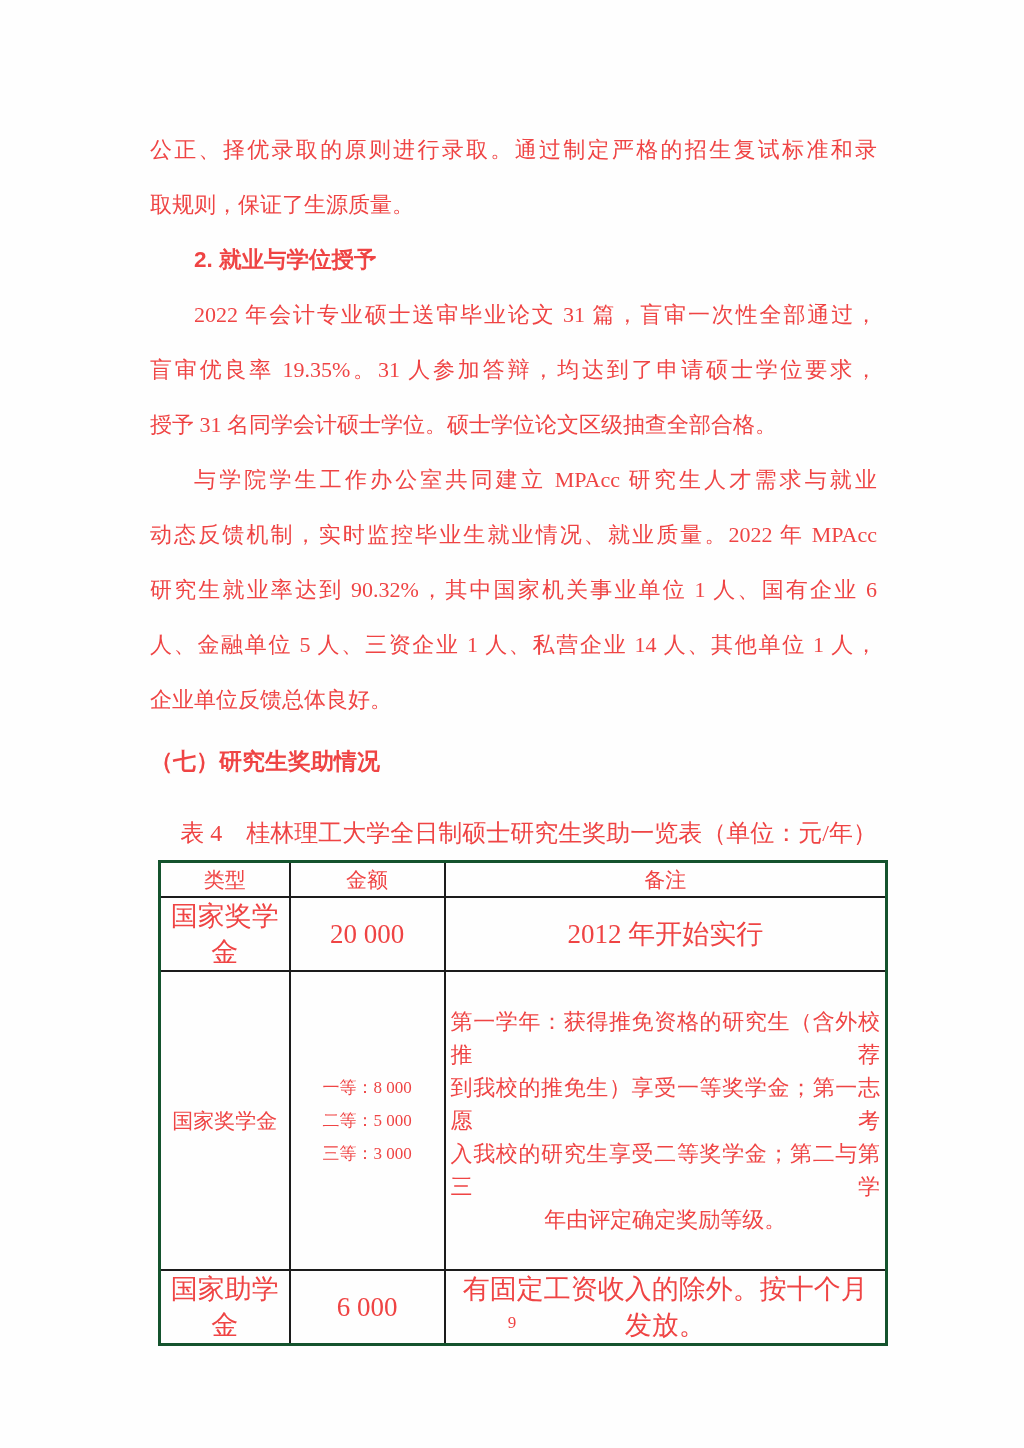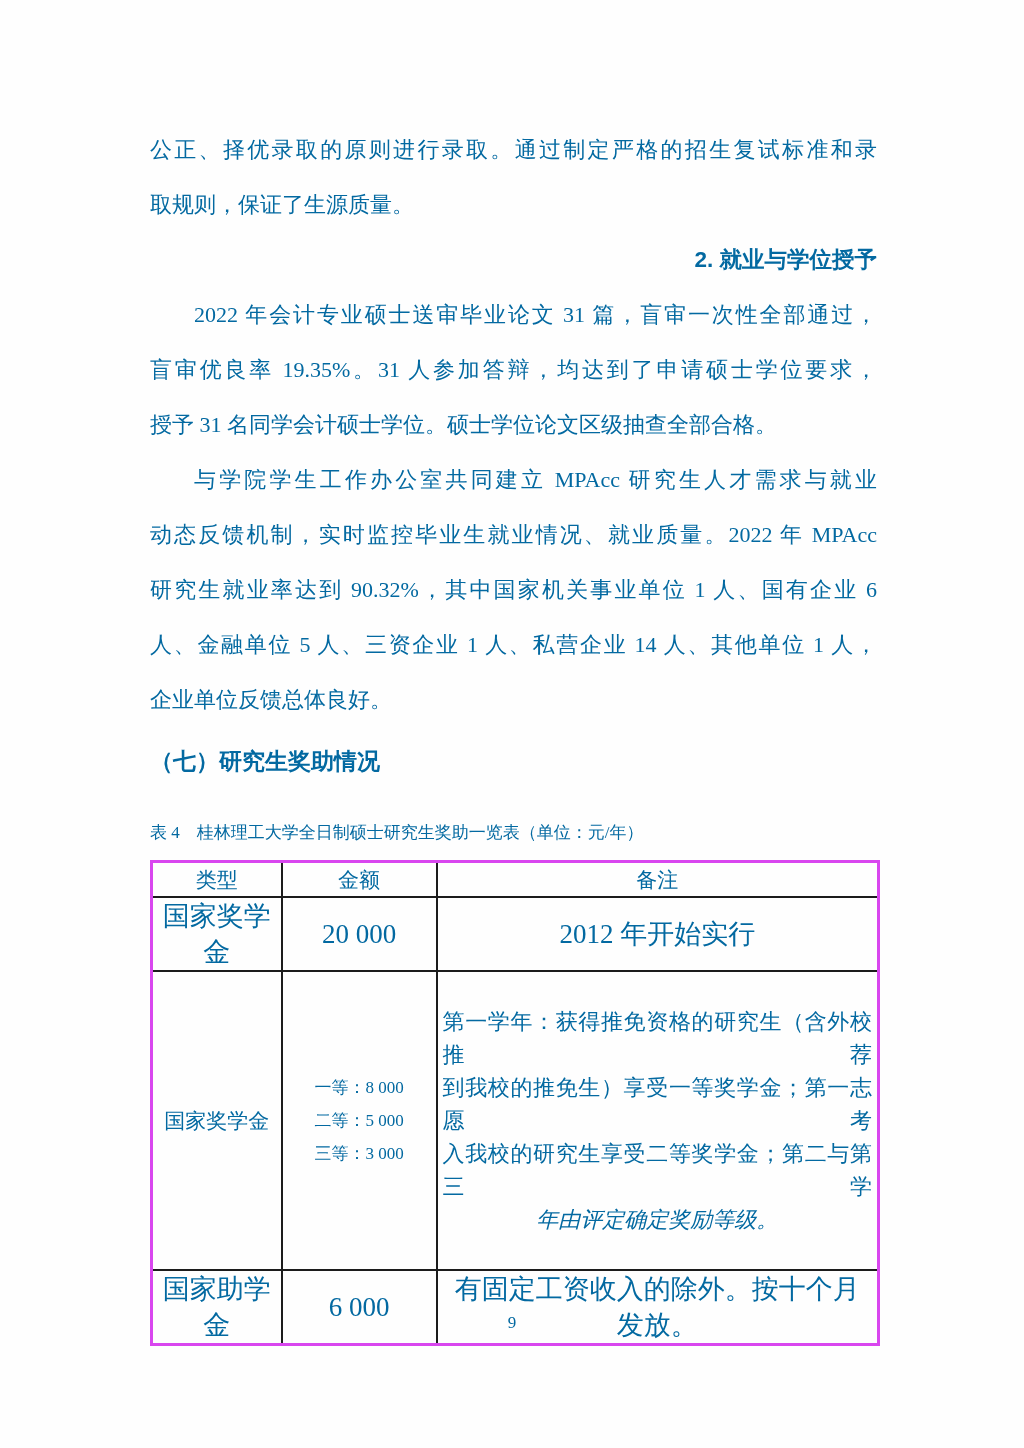--- a/index.html
+++ b/index.html
@@ -1,66 +1,66 @@
 <!DOCTYPE html>
 <html><head>
 <meta charset="utf-8">
 <style>
   html,body{margin:0;padding:0;background:#ffffff;}
   .page{
     position:relative;
     width:1024px;height:1448px;
     background:#fefefe;
-    color:#0369a1;
+    color:#ef4444;
     font-family:"Liberation Serif","DejaVu Serif",serif;
     overflow:hidden;
   }
   .content{position:absolute;left:150px;top:0;width:727px;}
   .para{margin:0;font-size:22px;}
   .para-first{padding-top:122px;}
   .ln{display:block;line-height:55px;}
   .j{text-align:justify;text-align-last:justify;}
   .ind{text-indent:44px;}
   .heading-num{
     margin:0;padding-left:44px;
     font-size:22.5px;line-height:55px;font-weight:700;
     font-family:"Liberation Sans","DejaVu Sans",sans-serif;
-    text-align:right;
   }
   .heading-sec{
     margin:7px 0 23px 0;
     font-size:23px;line-height:55px;font-weight:700;
   }
   .tbl-caption{
     margin-top:2px;
-    font-size:17px;line-height:42px;
-    text-align:left;
+    font-size:24px;line-height:42px;
+    text-align:right;
   }
   table.award{
     border-collapse:collapse;
     margin-top:6px;
     width:727px;
     table-layout:fixed;
-    border:3px solid #d946ef;
+    border:3px solid #14532d;
+    margin-left:8px;
   }
   table.award th, table.award td{
     border:2px solid #1c1c1c;
     text-align:center;vertical-align:middle;
     padding:0 5px;
     font-weight:400;
   }
   table.award th{height:33px;font-size:21px;}
   tr.row-short td{height:44px;font-size:27px;}
   tr.row-tall td{height:196px;}
   .amounts{display:inline-block;text-align:left;font-size:17px;line-height:33px;}
   .amt-ln{display:block;}
   .notes{font-size:22px;line-height:33px;padding:0 2px;}
   .note-ln{display:block;}
   .notes .tj{text-align:justify;text-align-last:justify;}
-  .notes .tc{text-align:center;font-style:italic;}
+  .notes .tc{text-align:center;}
   .page-number{
     position:absolute;top:1310px;left:0;width:100%;
     text-align:center;font-size:17px;line-height:26px;
   }
 </style>
 </head>
 <body>
 
 <div class="page">
   <div class="content">

